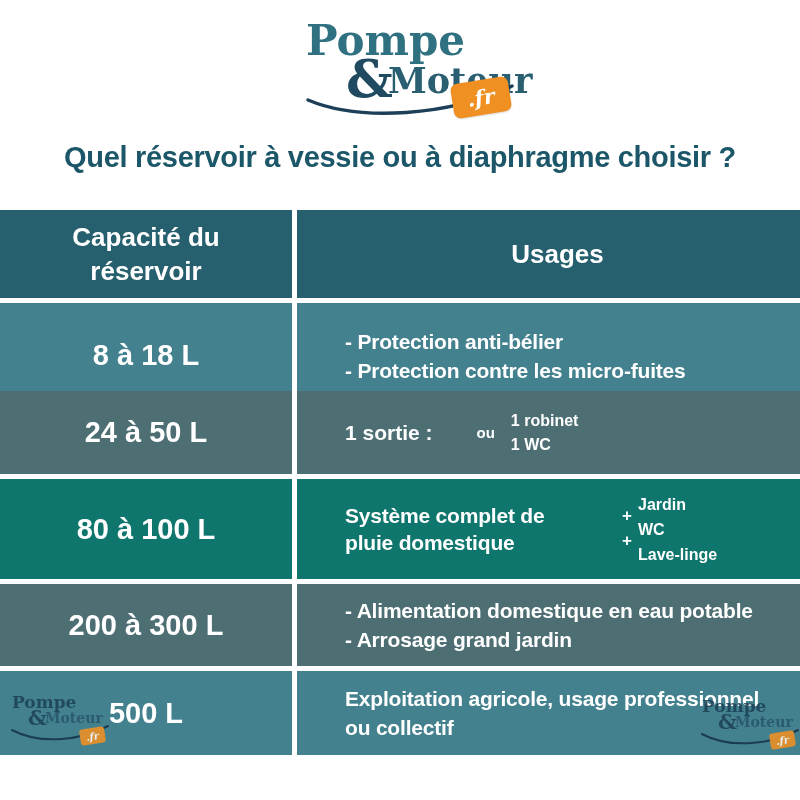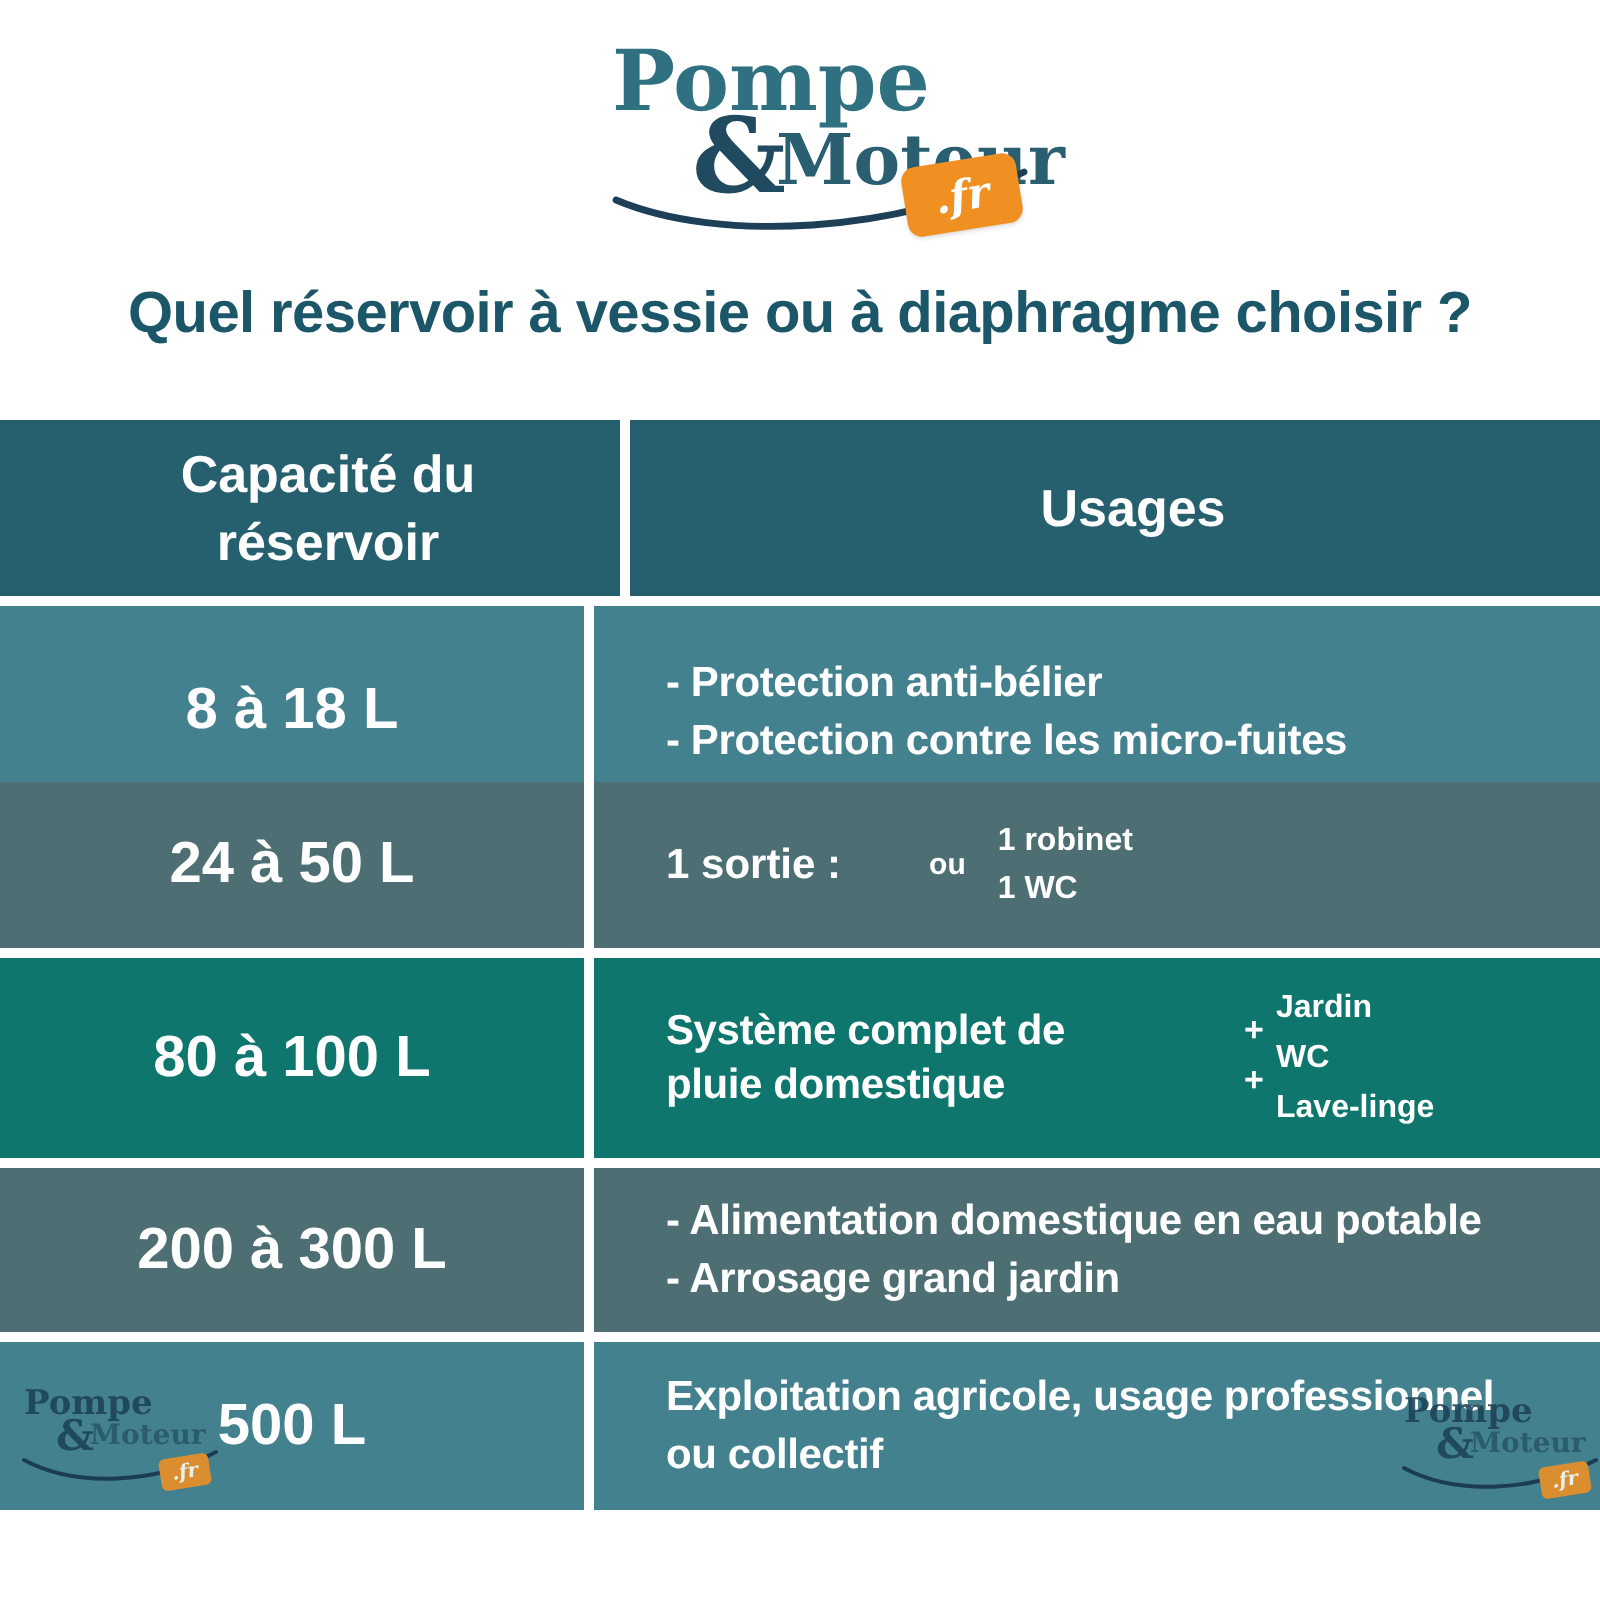--- a/index.html
+++ b/index.html
@@ -23,22 +23,22 @@
                 font-family:"DejaVu Serif",serif;}
 
   
   .title{position:absolute;left:0;top:141px;width:800px;margin:0;text-align:center;
          font-size:29px;font-weight:bold;color:#1b5769;letter-spacing:-0.3px;}
 
   
   .row{position:absolute;left:0;width:800px;display:flex;gap:5px;}
   .cell{display:flex;flex-direction:column;justify-content:center;color:#ffffff;}
   .cap{width:292px;align-items:center;text-align:center;}
-  .usage{flex:1;padding-left:36px;padding-right:10px;}
-  .bg-header{background:#265f6d;padding-left:18px;}
+  .usage{flex:1;padding-left:48px;padding-right:10px;}
+  .bg-header{background:#265f6d;}
   .bg-blue{background:#44818f;}
   .bg-gray{background:#4d6e73;}
   .bg-orange{background:#0f766e;}
   .hdr-text{font-size:26px;font-weight:bold;line-height:34px;max-width:210px;}
   .cap-text{font-size:29px;font-weight:bold;}
   .usage-line{font-size:21px;font-weight:bold;line-height:29px;letter-spacing:-0.2px;}
 
   
   .sortie-wrap{display:flex;align-items:center;}
   .sortie-main{font-size:21px;font-weight:bold;}

